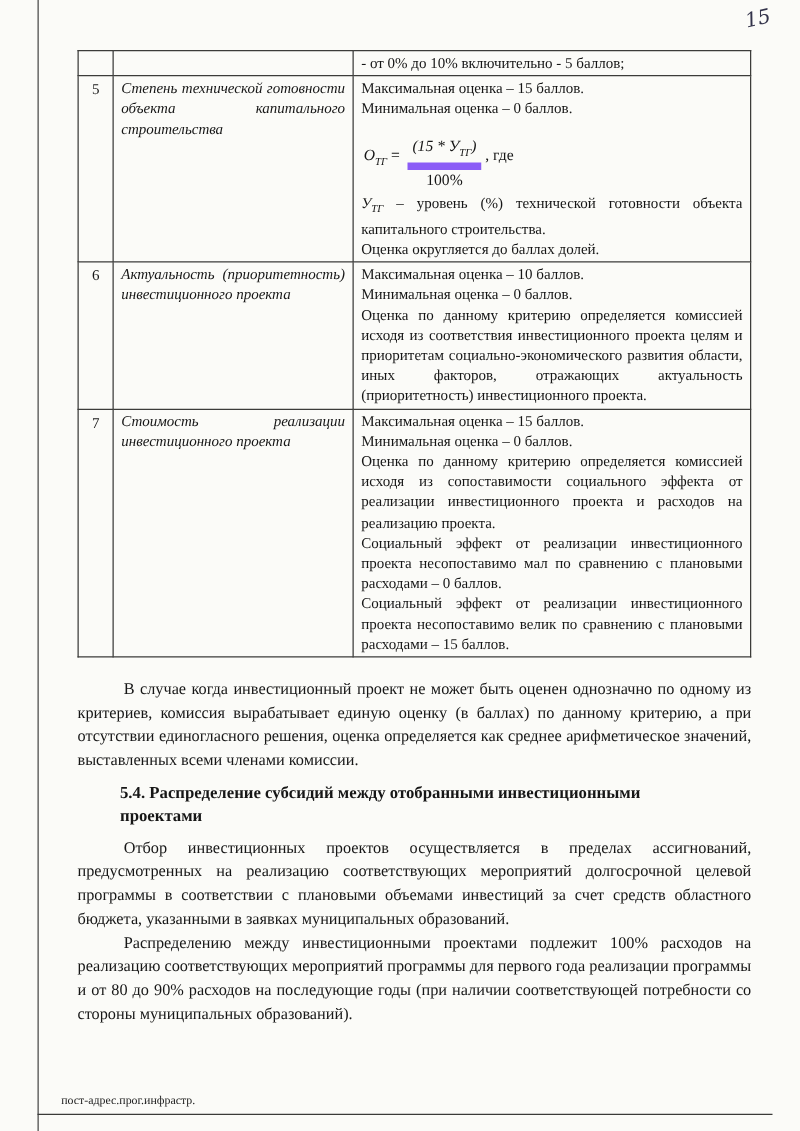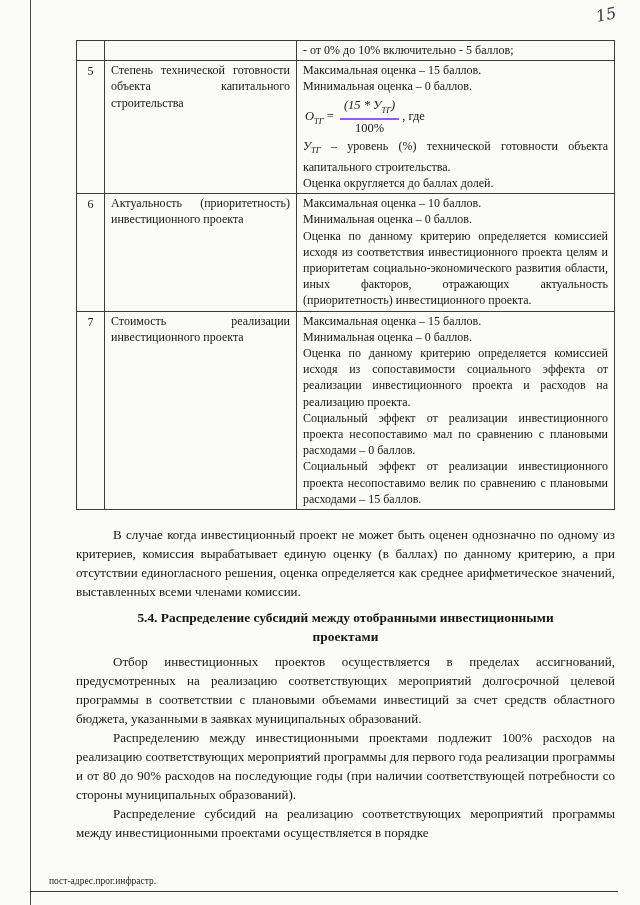--- a/index.html
+++ b/index.html
@@ -8,40 +8,40 @@
     background:#fbfbf8; overflow:hidden;
     font-family:"Liberation Serif", serif; color:#161616;
   }
   .left-rule { position:absolute; left:30px; top:0; height:905px; width:0; border-left:1.3px solid #4a4a48; }
   .bottom-rule { position:absolute; left:30px; top:891px; width:588px; border-top:1.3px solid #3a3a38; }
   .pagenum {
     position:absolute; top:5px; right:24px;
     font-family:"DejaVu Serif", serif; font-style:italic;
     font-size:16px; color:#33334a; transform:rotate(-12deg);
   }
-  .content { position:absolute; left:76px; top:40px; width:539px; }
+  .content { position:absolute; left:62px; top:40px; width:539px; }
 
   table.criteria { border-collapse:collapse; width:538px; table-layout:fixed; font-size:12px; line-height:16.2px; }
   table.criteria td { border:1px solid #3c3c3a; vertical-align:top; padding:1px 6px 2px 6px; }
   td.nb-b { border-bottom:none; }
   td.nb-t { border-top:none; }
   .num-cell { text-align:center; padding-top:2px !important; }
-  .crit { text-align:justify; }
+  .crit { text-align:justify;font-style:italic; }
   .cellp { margin:0; text-align:justify; }
 
   .formula { display:block; margin:3px 0 2px 2px; font-size:12.5px; white-space:nowrap; }
   .frac { display:inline-block; vertical-align:middle; text-align:center; margin:0 3px; line-height:15px; }
-  .frac .fnum { display:block; border-bottom:2px solid #8b5cf6; padding:0 4px 1px; }
+  .frac .fnum { display:block; border-bottom:6px solid #8b5cf6; padding:0 4px 1px;margin-top:12px; }
   .frac .fden { display:block; padding-top:1px;text-align:center; }
   sub.vsub { font-size:8.5px; }
   .it { font-style:italic; }
 
   .body-block { margin-top:15px; }
   .para { margin:0; font-size:13px; line-height:19px; text-align:justify; text-indent:37px; }
-  .heading { margin:7px 34px 6px; font-weight:bold; text-align:center; font-size:13.4px; line-height:19px; }
+  .heading { margin:7px 34px 6px; font-weight:bold; text-align:left; font-size:13.4px; line-height:19px; }
   .footer-note { position:absolute; left:33px; top:876px; font-size:9.5px; color:#1c1c1c;padding-left:16px; }
 </style>
 </head>
 <body>
 
 <div class="page">
 
   <div class="left-rule"></div>
   <div class="bottom-rule"></div>
 
@@ -115,20 +115,19 @@
         </td>
       </tr>
     </tbody>
       </table>
 
     <div class="body-block">
       <p class="para">В случае когда инвестиционный проект не может быть оценен однозначно по одному из критериев, комиссия вырабатывает единую оценку (в баллах) по данному критерию, а при отсутствии единогласного решения, оценка определяется как среднее арифметическое значений, выставленных всеми членами комиссии.</p>
       <p class="heading">5.4. Распределение субсидий между отобранными инвестиционными проектами</p>
       <p class="para">Отбор инвестиционных проектов осуществляется в пределах ассигнований, предусмотренных на реализацию соответствующих мероприятий долгосрочной целевой программы в соответствии с плановыми объемами инвестиций за счет средств областного бюджета, указанными в заявках муниципальных образований.</p>
       <p class="para">Распределению между инвестиционными проектами подлежит 100% расходов на реализацию соответствующих мероприятий программы для первого года реализации программы и от 80 до 90% расходов на последующие годы (при наличии соответствующей потребности со стороны муниципальных образований).</p>
-      <p class="para">Распределение субсидий на реализацию соответствующих мероприятий программы между инвестиционными проектами осуществляется в порядке</p>
     </div>
 
   </div>
 
   <div class="footer-note">пост-адрес.прог.инфрастр.</div>
 
 </div>
 
 </body></html>

